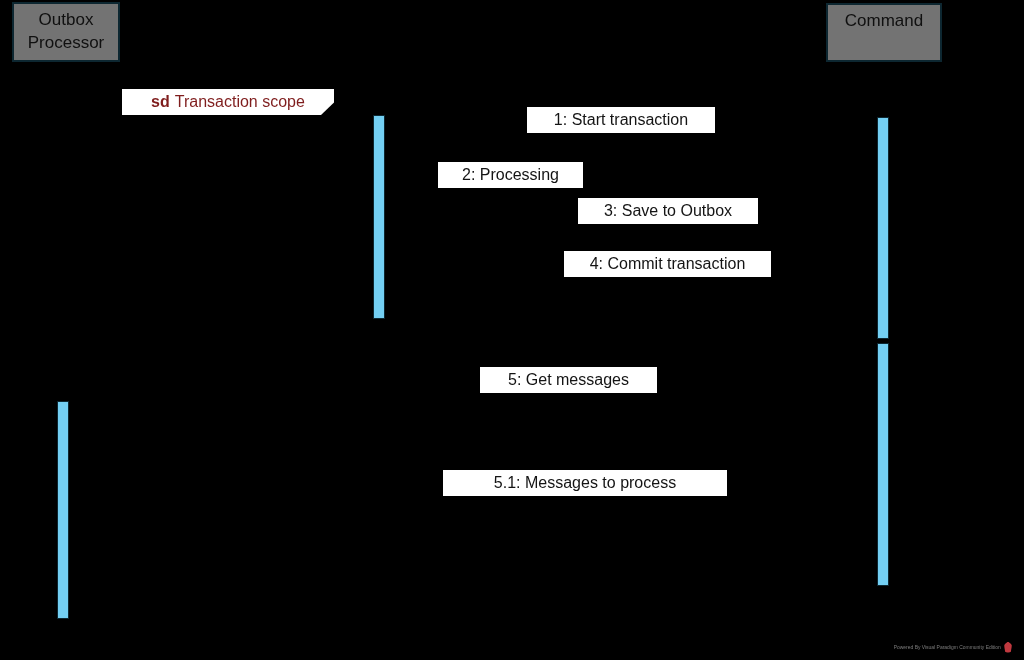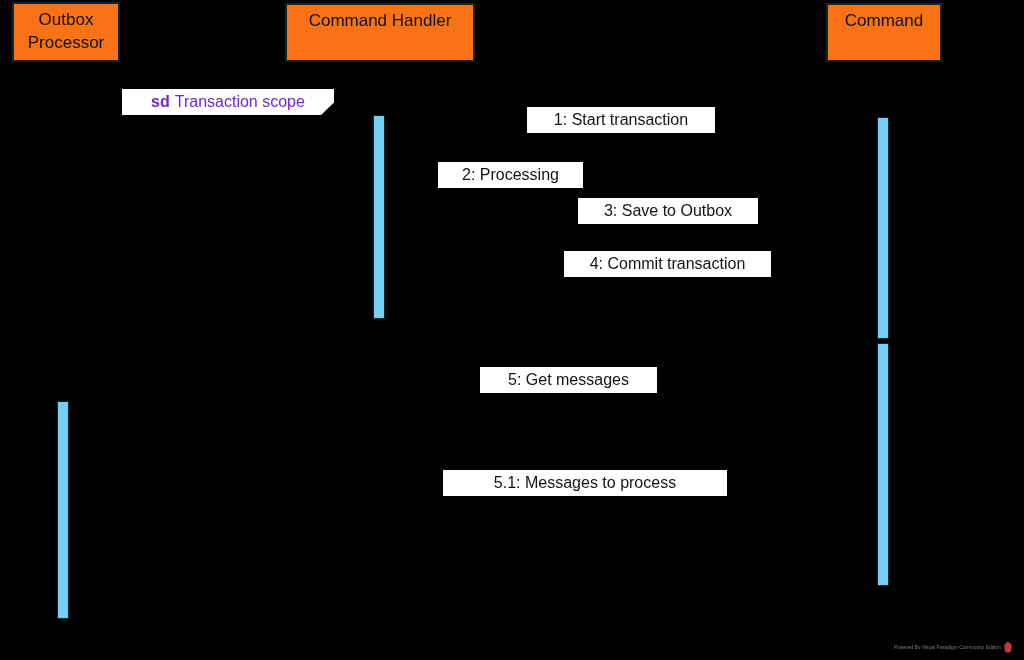--- a/index.html
+++ b/index.html
@@ -11,40 +11,40 @@
     position: relative;
     width: 1024px;
     height: 660px;
     background: #000;
     overflow: hidden;
     font-family: "Liberation Sans", sans-serif;
   }
   
   .participant {
     position: absolute;
-    background: #f97316;
+    background: #737373;
     border: 2px solid #0d2731;
     box-sizing: border-box;
     color: #101010;
     font-size: 17px;
     line-height: 23px;
     text-align: center;
     padding-top: 4px;
     cursor: default;
   }
   .participant span { display: block; }
   
   .sd-label {
     position: absolute;
     left: 122px;
     top: 89px;
     width: 212px;
     height: 26px;
     background: #ffffff;
-    color: #6d28d9;
+    color: #7f1d1d;
     font-size: 16px;
     line-height: 26px;
     text-align: center;
     clip-path: polygon(0 0, 100% 0, 100% 52%, calc(100% - 13px) 100%, 0 100%);
   }
   .sd-label .kw { font-weight: bold; margin-right: 5px; }
   
   .activation {
     position: absolute;
     width: 12px;
@@ -93,23 +93,20 @@
 </head>
 <body>
 
 <div class="canvas">
 
   <div class="participant" style="left:12px; top:2px; width:108px; height:60px;">
     <span>Outbox</span>
     <span>Processor</span>
   </div>
 
-  <div class="participant" style="left:285px; top:3px; width:190px; height:59px;">
-    <span>Command Handler</span>
-  </div>
 
   <div class="participant" style="left:826px; top:3px; width:116px; height:59px;">
     <span>Command</span>
   </div>
 
   <div class="sd-label">
     <span class="kw">sd</span><span>Transaction scope</span>
   </div>
 
   <div class="activation" style="left:373px; top:115px; height:204px;"></div>

